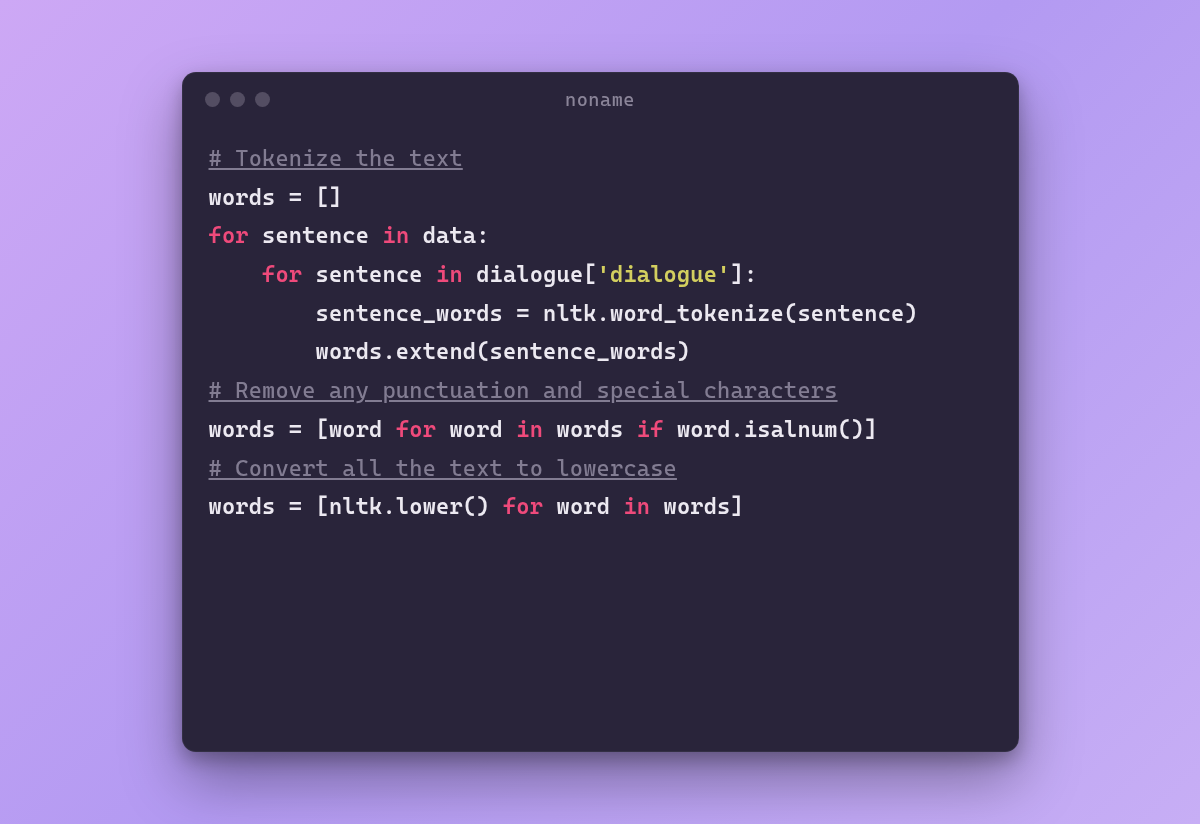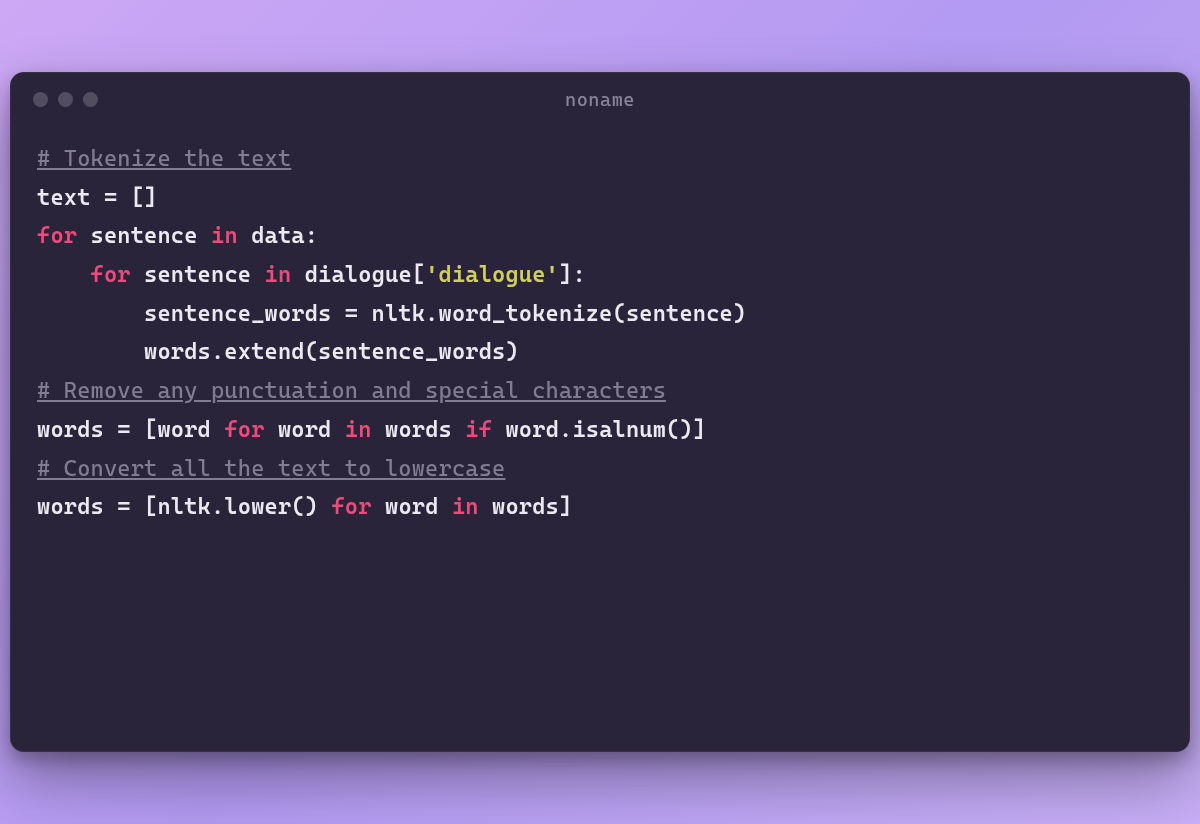--- a/index.html
+++ b/index.html
@@ -5,21 +5,21 @@
   * { margin: 0; padding: 0; box-sizing: border-box; }
   html, body { width: 1200px; height: 824px; overflow: hidden; }
   body {
     background: linear-gradient(135deg, #cda8f5 0%, #b39af2 50%, #c7aef5 100%);
     display: flex;
     align-items: center;
     justify-content: center;
     font-family: ui-monospace, "SF Mono", "Cascadia Code", Menlo, Consolas, monospace;
   }
   .window {
-    width: 1180px;
+    width: 837px;
     height: 680px;
     background: #29243a;
     border-radius: 14px;
     box-shadow: 0 28px 60px rgba(0,0,0,0.35), 0 8px 18px rgba(0,0,0,0.25);
     border: 1px solid rgba(255,255,255,0.05);
     display: flex;
     flex-direction: column;
     overflow: hidden;
   }
   .titlebar {
@@ -70,21 +70,21 @@
   <div class="titlebar">
     <div class="traffic-lights">
       <div class="dot"></div>
       <div class="dot"></div>
       <div class="dot"></div>
     </div>
     <div class="title">noname</div>
   </div>
 
   <div class="code"><span class="c-comment"># Tokenize the text</span>
-<span class="c-plain">text = []</span>
+<span class="c-plain">words = []</span>
 <span class="c-kw">for</span><span class="c-plain"> sentence </span><span class="c-kw">in</span><span class="c-plain"> data:</span>
 <span class="c-plain">    </span><span class="c-kw">for</span><span class="c-plain"> sentence </span><span class="c-kw">in</span><span class="c-plain"> dialogue[</span><span class="c-str">'dialogue'</span><span class="c-plain">]:</span>
 <span class="c-plain">        sentence_words = nltk.word_tokenize(sentence)</span>
 <span class="c-plain">        words.extend(sentence_words)</span>
 <span class="c-comment"># Remove any punctuation and special characters</span>
 <span class="c-plain">words = [word </span><span class="c-kw">for</span><span class="c-plain"> word </span><span class="c-kw">in</span><span class="c-plain"> words </span><span class="c-kw">if</span><span class="c-plain"> word.isalnum()]</span>
 <span class="c-comment"># Convert all the text to lowercase</span>
 <span class="c-plain">words = [nltk.lower() </span><span class="c-kw">for</span><span class="c-plain"> word </span><span class="c-kw">in</span><span class="c-plain"> words]</span></div>
 </div>
 

